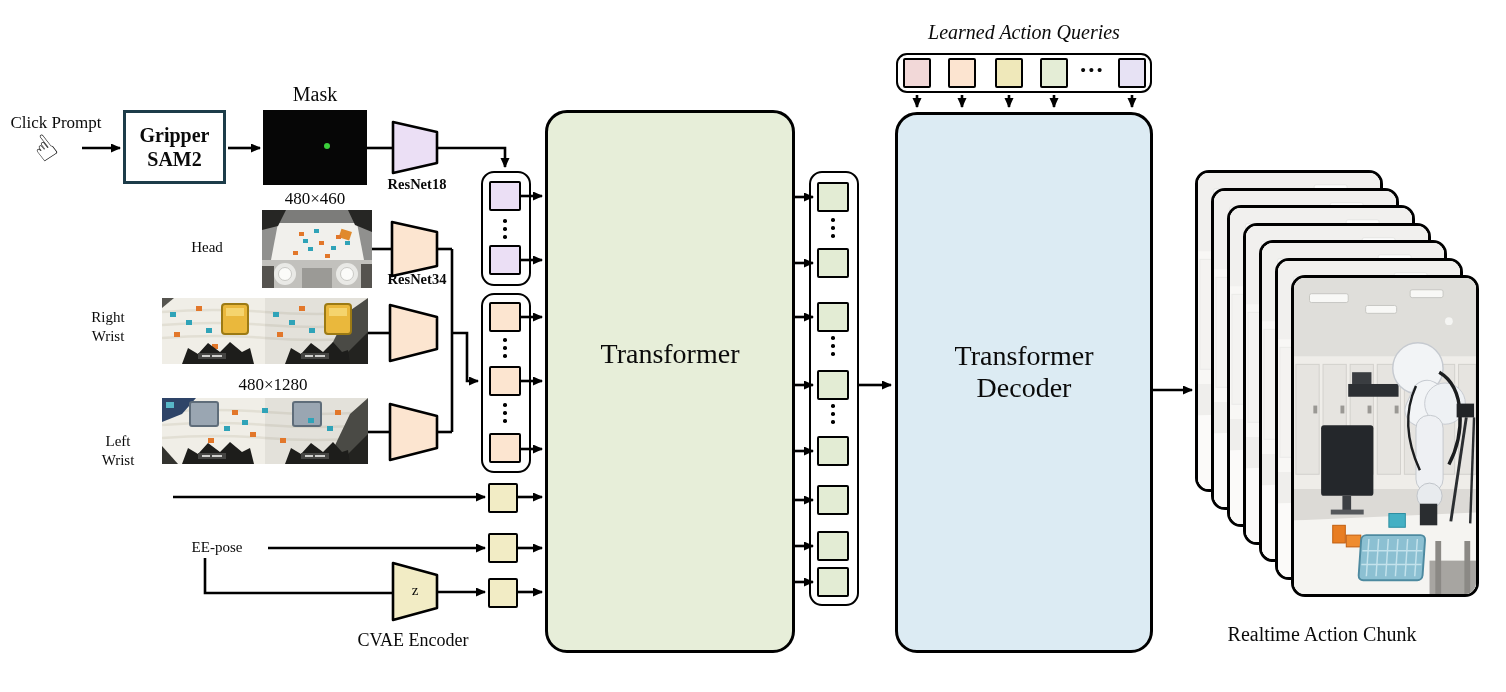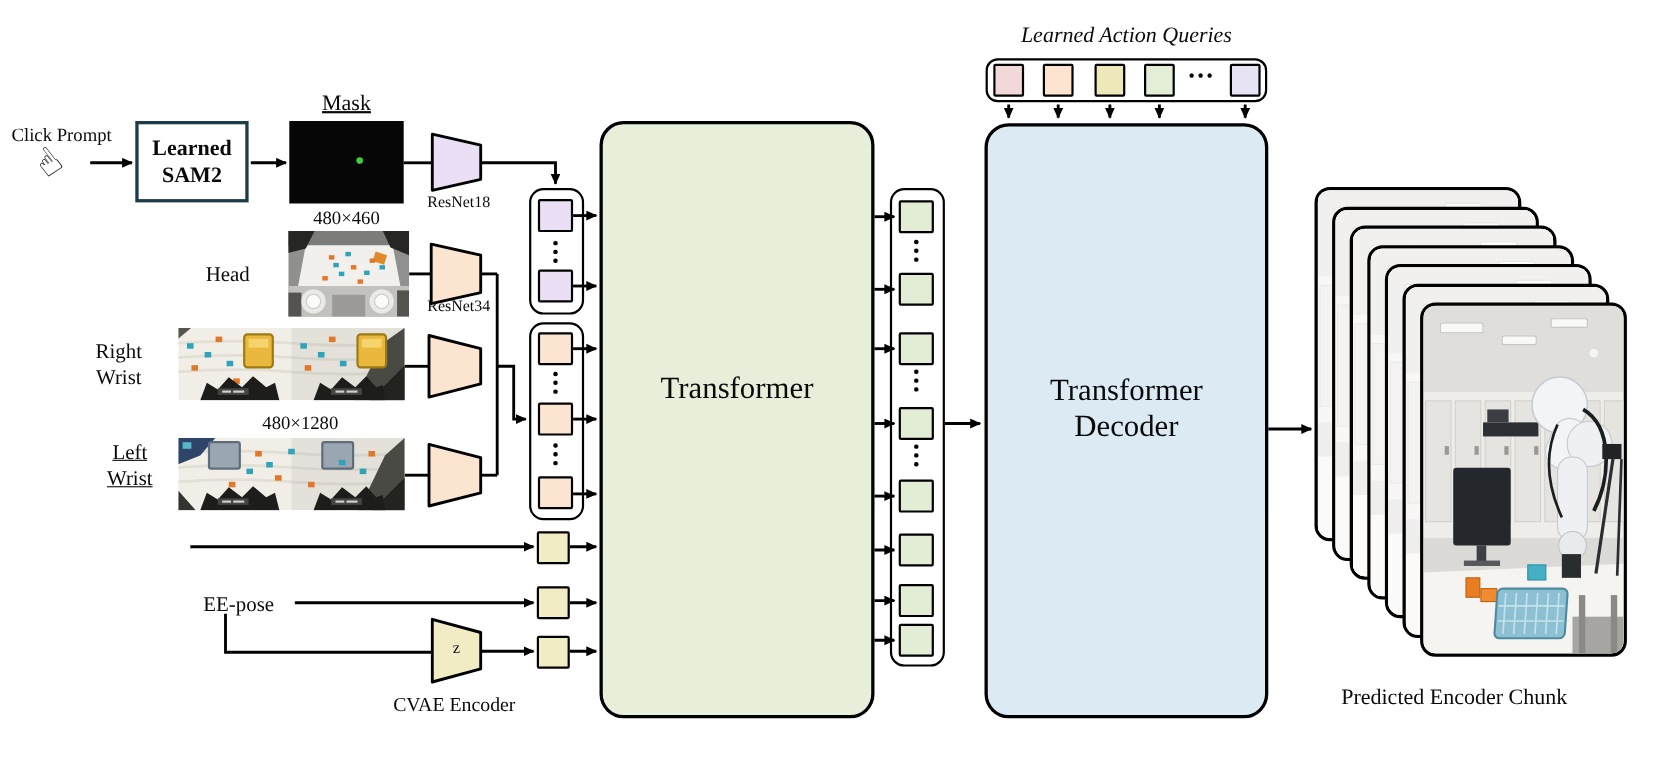--- a/index.html
+++ b/index.html
@@ -1,20 +1,20 @@
 <!DOCTYPE html>
 <html style="--purple: #ebdff5; --peach: #fce5d0; --yellow: #f2ecc5; --green: #e3ecd4; --encoder-bg: #e7eed9; --decoder-bg: #dcebf3; --sam2-border: #1d3c49; --mask-dot: #3bcf3b;"><head>
 <meta charset="utf-8">
 <style>
   html,body{margin:0;padding:0;background:#ffffff;}
   #diagram{position:relative;width:1506px;height:692px;background:#ffffff;overflow:hidden;
            font-family:"Liberation Serif","DejaVu Serif",serif;color:#0a0a0a;}
   .lbl{position:absolute;text-align:center;line-height:1.25;}
-  .s15{font-size:14.5px;} .s17{font-size:17px;} .s18{font-size:18px;}
-  .s19{font-size:19px;} .s20{font-size:20px;} .s24{font-size:28px;line-height:32px;}
+  .s15{font-size:14.5px;font-weight:bold;} .s17{font-size:17px;} .s18{font-size:18px;}
+  .s19{font-size:15px;} .s20{font-size:20px;} .s24{font-size:28px;line-height:32px;}
   .block{display:block;}
 
   
   .bigbox{position:absolute;border:3px solid #000;border-radius:22px;box-sizing:border-box;z-index:1;}
   #encoder-box{left:545px;top:110px;width:250px;height:543px;background:var(--encoder-bg);}
   #decoder-box{left:895px;top:112px;width:258px;height:541px;background:var(--decoder-bg);}
 
   
   #sam2-box{position:absolute;left:123px;top:110px;width:103px;height:74px;background:#fff;
             border:3px solid var(--sam2-border);box-sizing:border-box;display:flex;flex-direction:column;
@@ -126,25 +126,25 @@
   </div>
   <div class="lbl s24" style="left:895px;top:340px;width:258px;z-index:5;">
     <span class="block">Transformer</span>
     <span class="block">Decoder</span>
   </div>
 
   <div class="lbl s17" style="left:2px;top:112px;width:108px;z-index:3;">Click Prompt</div>
   <div id="hand-icon">☝</div>
 
   <div id="sam2-box">
-    <span>Learned</span>
+    <span>Gripper</span>
     <span>SAM2</span>
   </div>
 
-  <div class="lbl s20" style="left:263px;top:82px;width:104px;z-index:3;text-decoration:underline;">Mask</div>
+  <div class="lbl s20" style="left:263px;top:82px;width:104px;z-index:3;">Mask</div>
   <div id="mask-img" class="photo">
     <div id="mask-dot"></div>
   </div>
   <div class="lbl s17" style="left:255px;top:188px;width:120px;z-index:3;">480×460</div>
   <div class="lbl s15" style="left:375px;top:175px;width:84px;z-index:3;">ResNet18</div>
 
   <div class="lbl s19" style="left:177px;top:238px;width:60px;z-index:3;">Head</div>
   <div id="head-img" class="photo">
     <svg viewBox="0 0 110 78" preserveAspectRatio="none">
       <rect width="110" height="78" fill="#90908e"></rect>
@@ -225,21 +225,21 @@
           <rect x="40" y="57" width="8" height="2" fill="#cfcfcd"></rect>
           <rect x="50" y="57" width="10" height="2" fill="#cfcfcd"></rect>
         <rect x="139" y="55" width="28" height="6" fill="#454543"></rect>
           <rect x="143" y="57" width="8" height="2" fill="#cfcfcd"></rect>
           <rect x="153" y="57" width="10" height="2" fill="#cfcfcd"></rect>
       </g>
     </svg>
   </div>
   <div class="lbl s17" style="left:213px;top:374px;width:120px;z-index:3;">480×1280</div>
 
-  <div class="lbl s19" style="left:83px;top:400px;width:70px;z-index:3;text-decoration:underline;">
+  <div class="lbl s19" style="left:83px;top:432px;width:70px;z-index:3;">
     <span class="block">Left</span>
     <span class="block">Wrist</span>
   </div>
   <div id="lwrist-img" class="photo">
     <svg viewBox="0 0 206 66" preserveAspectRatio="none">
       <rect width="206" height="66" fill="#f0eee7"></rect>
       <g stroke="#e2dfd4" stroke-width="2.5" fill="none">
         <path d="M0,14 Q51,10 103,14 T206,14"></path>
           <path d="M0,27 Q51,23 103,27 T206,27"></path>
           <path d="M0,40 Q51,36 103,40 T206,40"></path>
@@ -341,21 +341,21 @@
         <span class="dot"></span>
         <span class="dot"></span>
       </div>
       <div class="tok" style="left: 903px; top: 58px; width: 28px; height: 30px; background: rgb(242, 216, 216);"></div>
       <div class="tok" style="left: 948px; top: 58px; width: 28px; height: 30px; background: rgb(252, 228, 208);"></div>
       <div class="tok" style="left: 995px; top: 58px; width: 28px; height: 30px; background: rgb(239, 232, 186);"></div>
       <div class="tok" style="left: 1040px; top: 58px; width: 28px; height: 30px; background: rgb(228, 237, 214);"></div>
       <div class="tok" style="left: 1118px; top: 58px; width: 28px; height: 30px; background: rgb(231, 226, 244);"></div>
     </div>
 
-  <div class="lbl s20" style="left:1192px;top:622px;width:260px;z-index:3;">Predicted Encoder Chunk</div>
+  <div class="lbl s20" style="left:1192px;top:622px;width:260px;z-index:3;">Realtime Action Chunk</div>
 
 <div class="card faded" style="left: 1195px; top: 170px; z-index: 10;">
     <svg viewBox="0 0 188 322" preserveAspectRatio="none">
       <rect width="188" height="322" fill="#edece8"></rect>
       <rect width="188" height="80" fill="#dfdeda"></rect>
       <rect x="16" y="16" width="40" height="9" rx="2" fill="#f8f8f6" stroke="#c6c6c2"></rect>
       <rect x="74" y="28" width="32" height="8" rx="2" fill="#f8f8f6" stroke="#c6c6c2"></rect>
       <rect x="120" y="12" width="34" height="8" rx="2" fill="#f8f8f6" stroke="#c6c6c2"></rect>
       <circle cx="160" cy="44" r="4" fill="#f5f5f3"></circle>
       <rect y="80" width="188" height="135" fill="#efede9"></rect>

